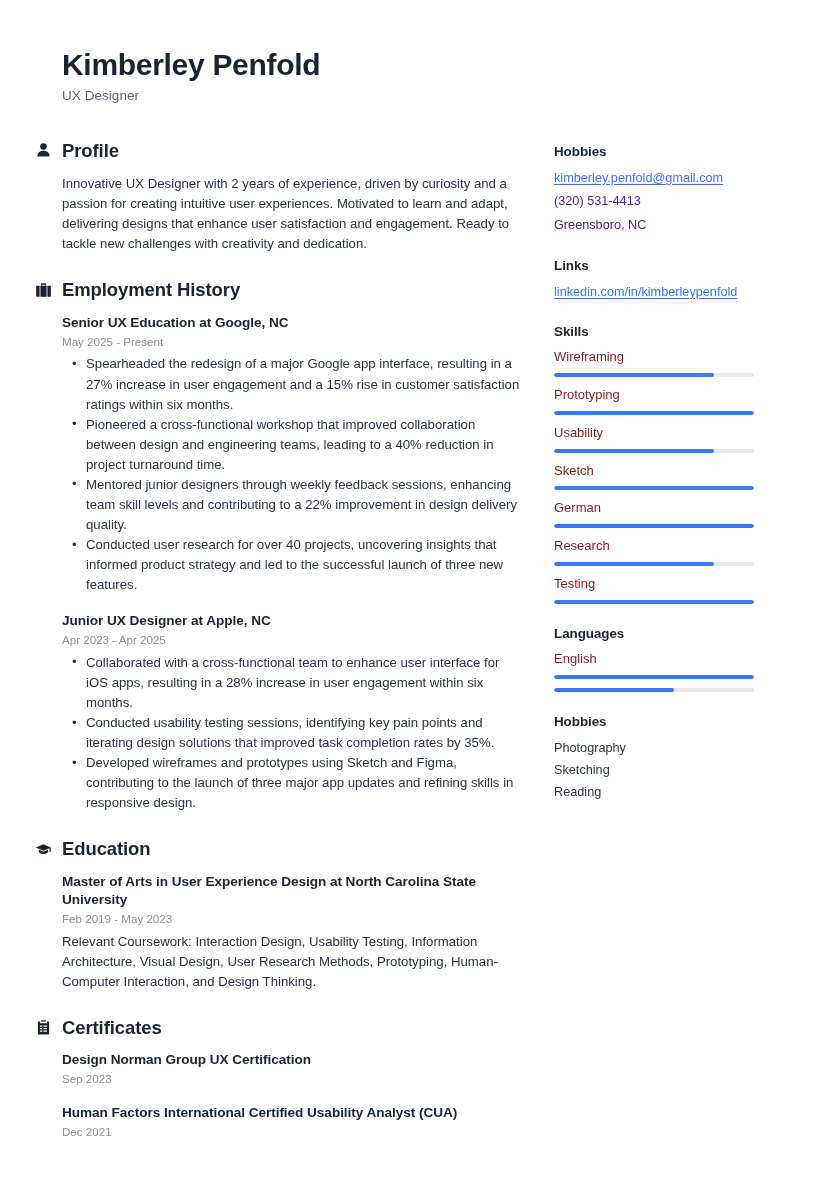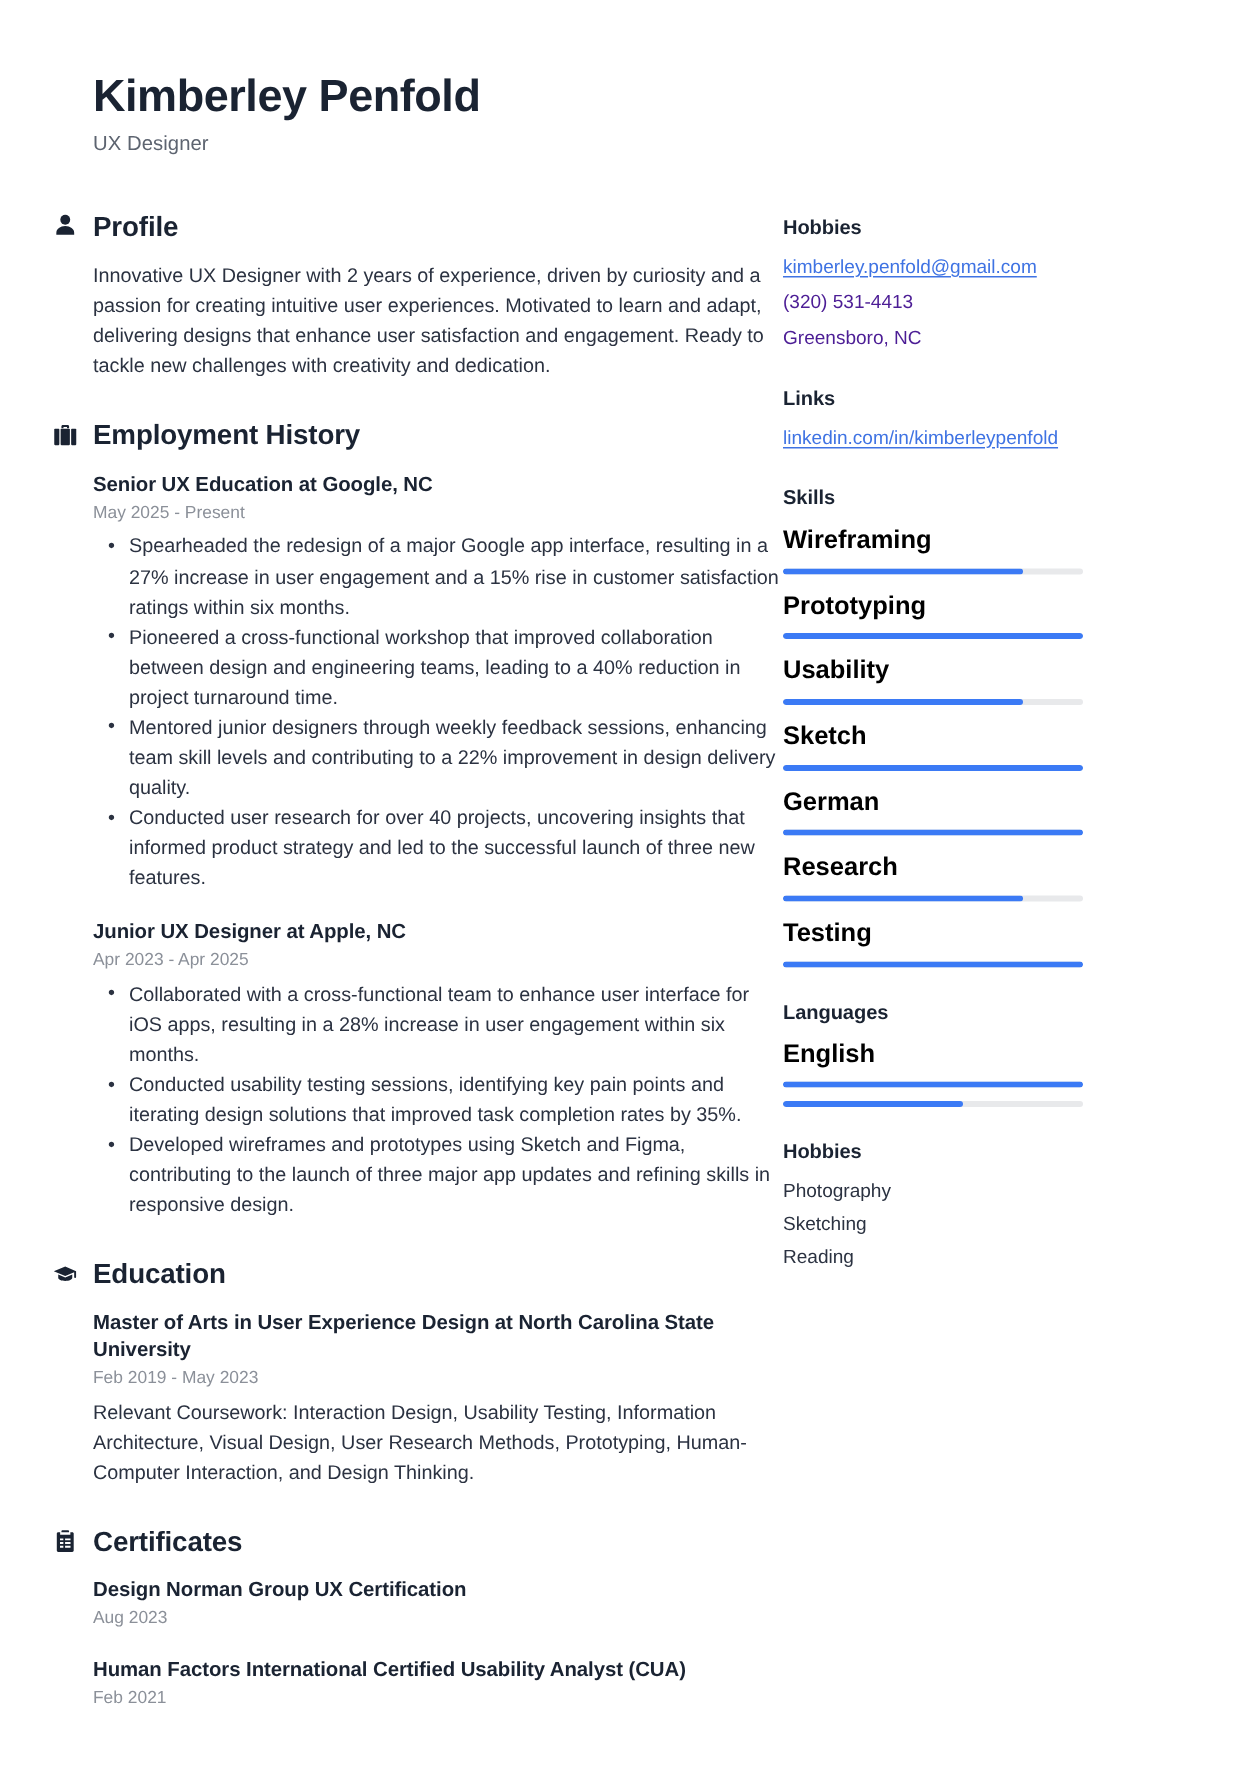--- a/index.html
+++ b/index.html
@@ -41,20 +41,21 @@
     font-weight: 400;
     color: #5d6470;
     margin-top: 5px;
     letter-spacing: 0.05px;
   }
 
   
   .columns {
     display: flex;
     align-items: flex-start;
+    gap: 32px;
   }
 
   .col-main { width: 460px; flex: 0 0 460px; }
   .col-side { width: 218px; flex: 0 0 218px; padding-top: 3px; }
 
   
   .section { margin-bottom: 26px; }
 
   .section-head {
     display: flex;
@@ -165,25 +166,24 @@
     text-underline-offset: 2px;
     display: block;
     margin-bottom: 3px;
     word-break: break-all;
   }
 
   
   .rated-item { margin-bottom: 9px; }
 
   .rated-label {
-    font-size: 17px;
-    color: #000000;
+    font-size: 13px;
+    color: #7f1d1d;
     line-height: 1.45;
     margin-bottom: 6px;
-    font-weight: bold;
   }
 
   .bar-track {
     position: relative;
     width: 200px;
     height: 4px;
     background: #e8e9eb;
     border-radius: 2px;
     overflow: hidden;
   }
@@ -287,25 +287,25 @@
             <svg width="17" height="17" viewBox="0 0 16 16" fill="currentColor">
               <path d="M6.3 1.1h3.4c.4 0 .7.3.7.7v.5H5.6v-.5c0-.4.3-.7.7-.7z"></path>
               <path d="M3.6 2.3h1.2v1.6h6.4V2.3h1.2c.5 0 .9.4.9.9v10.6c0 .5-.4.9-.9.9H3.6c-.5 0-.9-.4-.9-.9V3.2c0-.5.4-.9.9-.9zm1.1 3.9v1.2h2.1V6.2H4.7zm3.2 0v1.2h3.4V6.2H7.9zM4.7 8.5v1.2h2.1V8.5H4.7zm3.2 0v1.2h3.4V8.5H7.9zM4.7 10.8V12h2.1v-1.2H4.7zm3.2 0V12h3.4v-1.2H7.9z"></path>
             </svg>
           </span>
           <span class="section-title">Certificates</span>
         </div>
 
         <div class="entry">
           <div class="entry-title">Design Norman Group UX Certification</div>
-          <div class="entry-date">Aug 2023</div>
+          <div class="entry-date">Sep 2023</div>
         </div>
         <div class="entry">
           <div class="entry-title">Human Factors International Certified Usability Analyst (CUA)</div>
-          <div class="entry-date">Feb 2021</div>
+          <div class="entry-date">Dec 2021</div>
         </div>
       </div>
 
     </div>
 
     <div class="col-side">
 
       <div class="side-block">
         <div class="side-title">Hobbies</div>
         <a class="side-link" href="#">kimberley.penfold@gmail.com</a>

